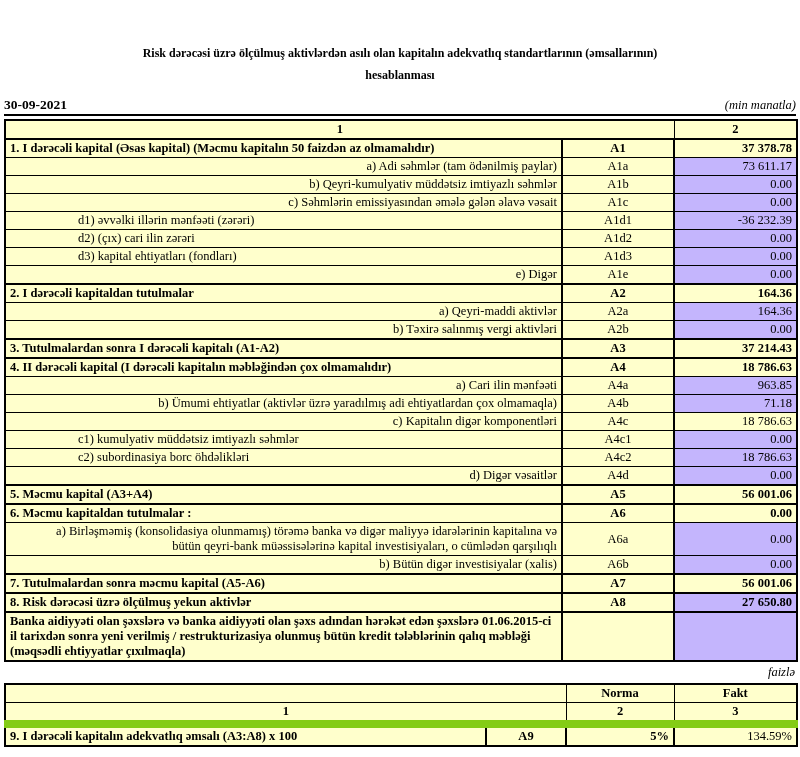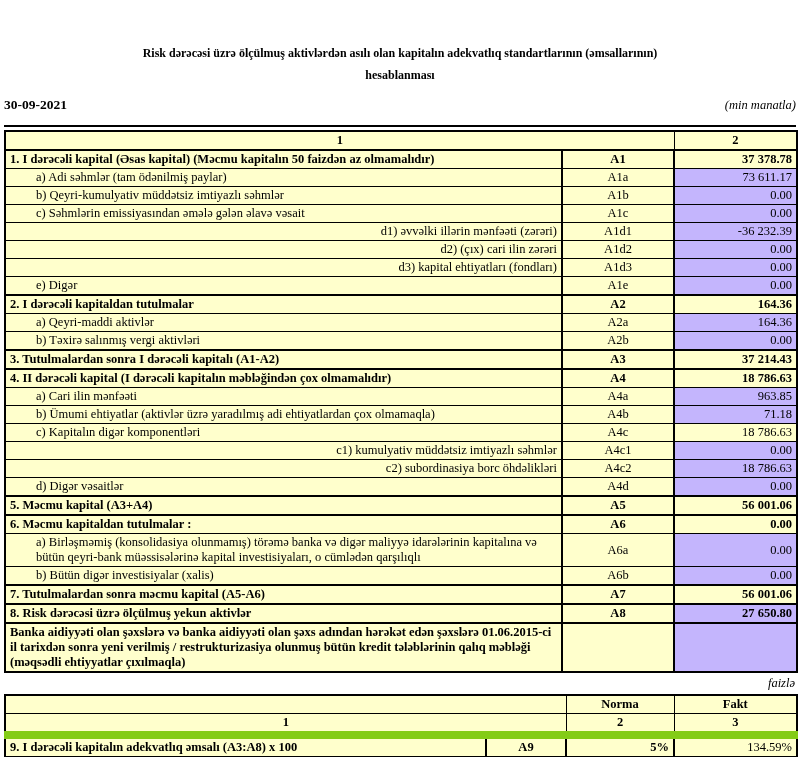--- a/index.html
+++ b/index.html
@@ -1,33 +1,33 @@
 <!DOCTYPE html>
 <html><head>
 <meta charset="utf-8">
 <style>
   html,body{margin:0;padding:0;background:#ffffff;color:#000;}
   body{width:800px;font-family:"Liberation Serif", serif;}
   .page{padding:0 4px;}
   .title{margin-top:42px;text-align:center;font-weight:bold;font-size:12px;line-height:22px;}
-  .daterow{display:flex;justify-content:space-between;align-items:flex-end;border-bottom:2px solid #000;padding-bottom:12px;margin-top:11px;}
+  .daterow{display:flex;justify-content:space-between;align-items:flex-end;border-bottom:2px solid #000;padding-bottom:1px;margin-top:11px;}
   .date{font-weight:bold;font-size:13.5px;}
   .unit{font-style:italic;font-size:12.5px;}
   table{border-collapse:collapse;table-layout:fixed;width:792px;margin-top:3px;}
   .t1{border:2px solid #000;}
   .t2{border:2px solid #000;}
   td{border:1px solid #000;background:#FFFFCC;font-size:12.5px;line-height:15px;padding:1px 4px;vertical-align:middle;word-wrap:break-word;}
   td.code{text-align:center;border-left:2px solid #000;border-right:2px solid #000;}
   td.value{text-align:right;}
   td.vwhite{background:#c4b5fd;}
   tr.main td{border-top:2px solid #000;font-weight:bold;}
   tr.main td.label, tr.main td.code{font-weight:bold;}
   tr.hdr td{text-align:center;font-weight:bold;}
-  td.lvl1{padding-left:30px;}
-  td.lvl2{padding-left:52px;text-align:right;}
+  td.lvl1{padding-left:30px;text-align:right;}
+  td.lvl2{padding-left:72px;}
   .faizle{text-align:right;font-style:italic;font-size:12.5px;margin:3px 1px 0 0;}
   .t2 td.norma{text-align:right;font-weight:bold;border-left:2px solid #000;}
   .t2 td.fakt{text-align:right;border-left:2px solid #000;}
   .t2 tr.data td{border-top:8px solid #84cc16;}
   .t2 tr.data td.label, .t2 tr.data td.code{font-weight:bold;}
 </style>
 </head>
 <body>
 
 <div class="page">

